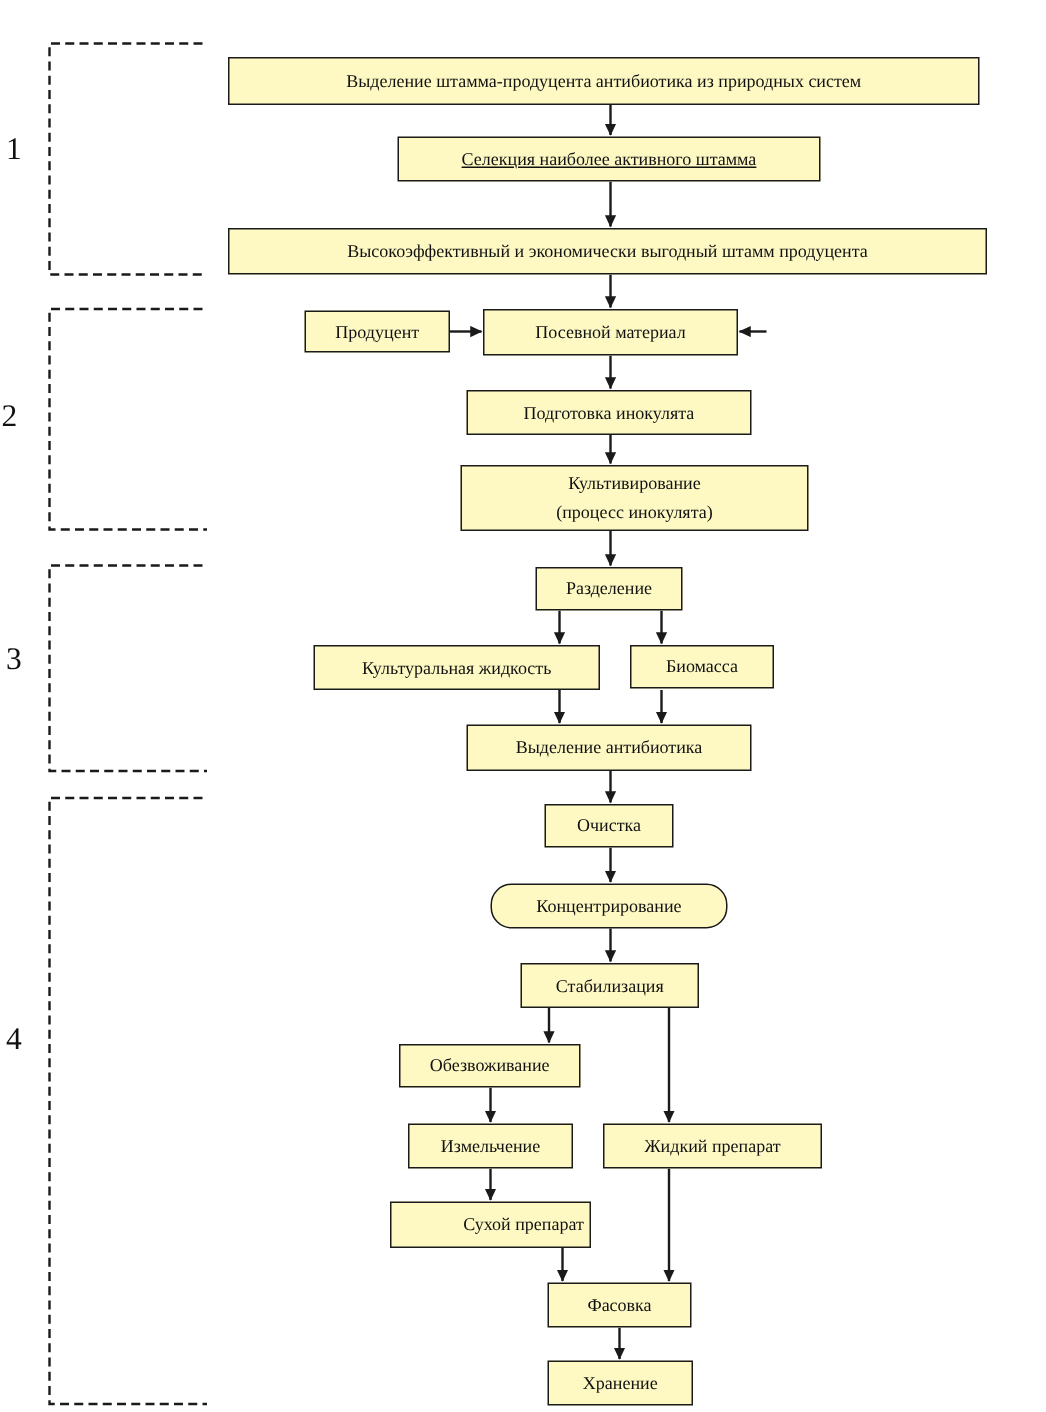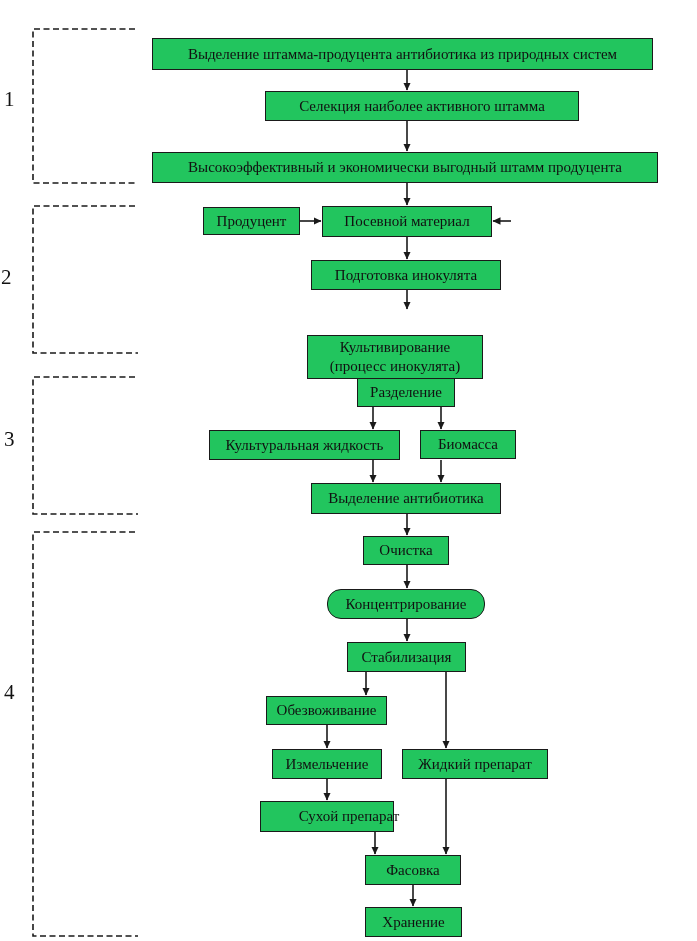--- a/index.html
+++ b/index.html
@@ -21,27 +21,27 @@
     left: 0;
     top: 0;
     width: 697px;
     height: 941px;
     pointer-events: none;
   }
   .node {
     position: absolute;
     box-sizing: border-box;
     border: 1.5px solid #1a1a1a;
-    background: #22c55e;
+    background: #fef9c3;
     display: flex;
     flex-direction: column;
     align-items: center;
     justify-content: center;
     text-align: center;
-    font-size: 15px;
+    font-size: 12px;
     line-height: 19px;
     white-space: nowrap;
     z-index: 2;
   }
   .section-num {
     position: absolute;
     font-size: 21px;
     line-height: 22px;
     color: #111111;
     z-index: 2;
@@ -102,27 +102,27 @@
       <line class="edge" x1="413" y1="885" x2="413" y2="906" marker-end="url(#ah)"></line>
     </g>
   </svg>
 
   <div class="section-num" style="left:4px;  top:88px;">1</div>
   <div class="section-num" style="left:1px;  top:266px;">2</div>
   <div class="section-num" style="left:4px;  top:428px;">3</div>
   <div class="section-num" style="left:4px;  top:681px;">4</div>
 
   <div class="node" style="left:152px;top:38px;width:501px;height:32px;">Выделение штамма-продуцента антибиотика из природных систем</div>
-  <div class="node" style="left:265px;top:91px;width:314px;height:30px;">Селекция наиболее активного штамма</div>
+  <div class="node" style="left:265px;top:91px;width:282px;height:30px;text-decoration:underline;">Селекция наиболее активного штамма</div>
   <div class="node" style="left:152px;top:152px;width:506px;height:31px;">Высокоэффективный и экономически выгодный штамм продуцента</div>
 
   <div class="node" style="left:203px;top:207px;width:97px;height:28px;">Продуцент</div>
   <div class="node" style="left:322px;top:206px;width:170px;height:31px;">Посевной материал</div>
   <div class="node" style="left:311px;top:260px;width:190px;height:30px;">Подготовка инокулята</div>
-  <div class="node" style="left:307px;top:310px;width:176px;height:44px;margin-top:25px;">
+  <div class="node" style="left:307px;top:310px;width:232px;height:44px;">
     <span>Культивирование</span>
     <span>(процесс инокулята)</span>
   </div>
 
   <div class="node" style="left:357px;top:378px;width:98px;height:29px;">Разделение</div>
   <div class="node" style="left:209px;top:430px;width:191px;height:30px;">Культуральная жидкость</div>
   <div class="node" style="left:420px;top:430px;width:96px;height:29px;">Биомасса</div>
   <div class="node" style="left:311px;top:483px;width:190px;height:31px;">Выделение антибиотика</div>
 
   <div class="node" style="left:363px;top:536px;width:86px;height:29px;">Очистка</div>

